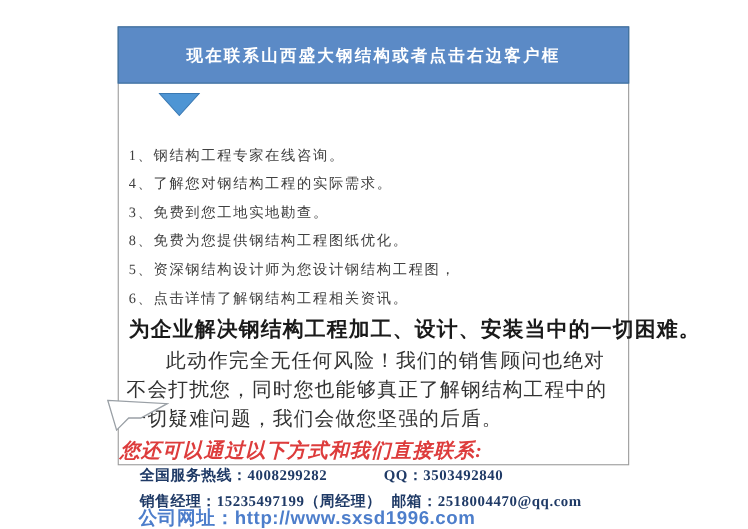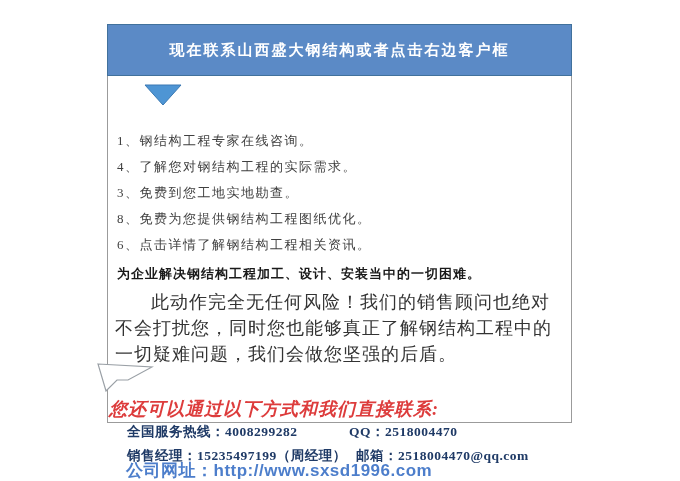--- a/index.html
+++ b/index.html
@@ -25,21 +25,21 @@
     color:#ffffff;font-weight:bold;font-size:15px;letter-spacing:2px;
   }
   .arrow-wrap{margin:8px 0 0 36px;height:22px;}
   .arrow-wrap svg polygon{fill:var(--arrow);stroke:var(--arrow-border);stroke-width:1;}
   .steps{margin:22px 0 0 9px;}
   .step{
     font-size:13px;line-height:26px;color:var(--body-text);
     letter-spacing:1.5px;white-space:nowrap;
   }
   .highlight{
-    margin:4px 0 0 9px;font-size:13px;line-height:24px;font-weight:bold;
+    margin:4px 0 0 9px;font-size:19px;line-height:24px;font-weight:bold;
     color:#1a1a1a;letter-spacing:1px;white-space:nowrap;
   }
   .para{
     margin:3px 3px 0 7px;font-size:18px;line-height:26px;color:#333333;
     text-indent:2em;letter-spacing:1px;
   }
   .fold-icon{position:absolute;left:97px;top:361px;}
   .fold-icon path{fill:#ffffff;stroke:#9aa0a6;stroke-width:1.2;}
   .contact-intro{
     position:absolute;left:109px;top:397px;
@@ -71,37 +71,38 @@
     <svg width="38" height="22" viewBox="0 0 38 22" aria-hidden="true">
       <polygon points="1,1 37,1 19,21"></polygon>
     </svg>
   </div>
 
   <div class="steps">
     <div class="step">1、钢结构工程专家在线咨询。</div>
     <div class="step">4、了解您对钢结构工程的实际需求。</div>
     <div class="step">3、免费到您工地实地勘查。</div>
     <div class="step">8、免费为您提供钢结构工程图纸优化。</div>
+    <div class="step">5、资深钢结构设计师为您设计钢结构工程图，</div>
     <div class="step">6、点击详情了解钢结构工程相关资讯。</div>
   </div>
 
   <div class="highlight">为企业解决钢结构工程加工、设计、安装当中的一切困难。</div>
 
   <div class="para">此动作完全无任何风险！我们的销售顾问也绝对不会打扰您，同时您也能够真正了解钢结构工程中的一切疑难问题，我们会做您坚强的后盾。</div>
 </div>
 
 <svg class="fold-icon" width="57" height="31" viewBox="0 0 57 31" aria-hidden="true">
   <path d="M1,3 L55,6 L31,19 L20,19 L9,30 Z"></path>
 </svg>
 
 <div class="contact-intro">您还可以通过以下方式和我们直接联系:</div>
 
 <div class="contact-row row-1">
   <span class="col-a">全国服务热线：4008299282</span>
-  <span class="col-b">QQ：2518004470</span>
+  <span class="col-b">QQ：3503492840</span>
 </div>
 
 <div class="contact-row row-2">
   <span class="col-a">销售经理：15235497199（周经理）</span>
   <span class="col-b">邮箱：2518004470@qq.com</span>
 </div>
 
 <div class="website">公司网址：http://www.sxsd1996.com</div>
 
 </body></html>

